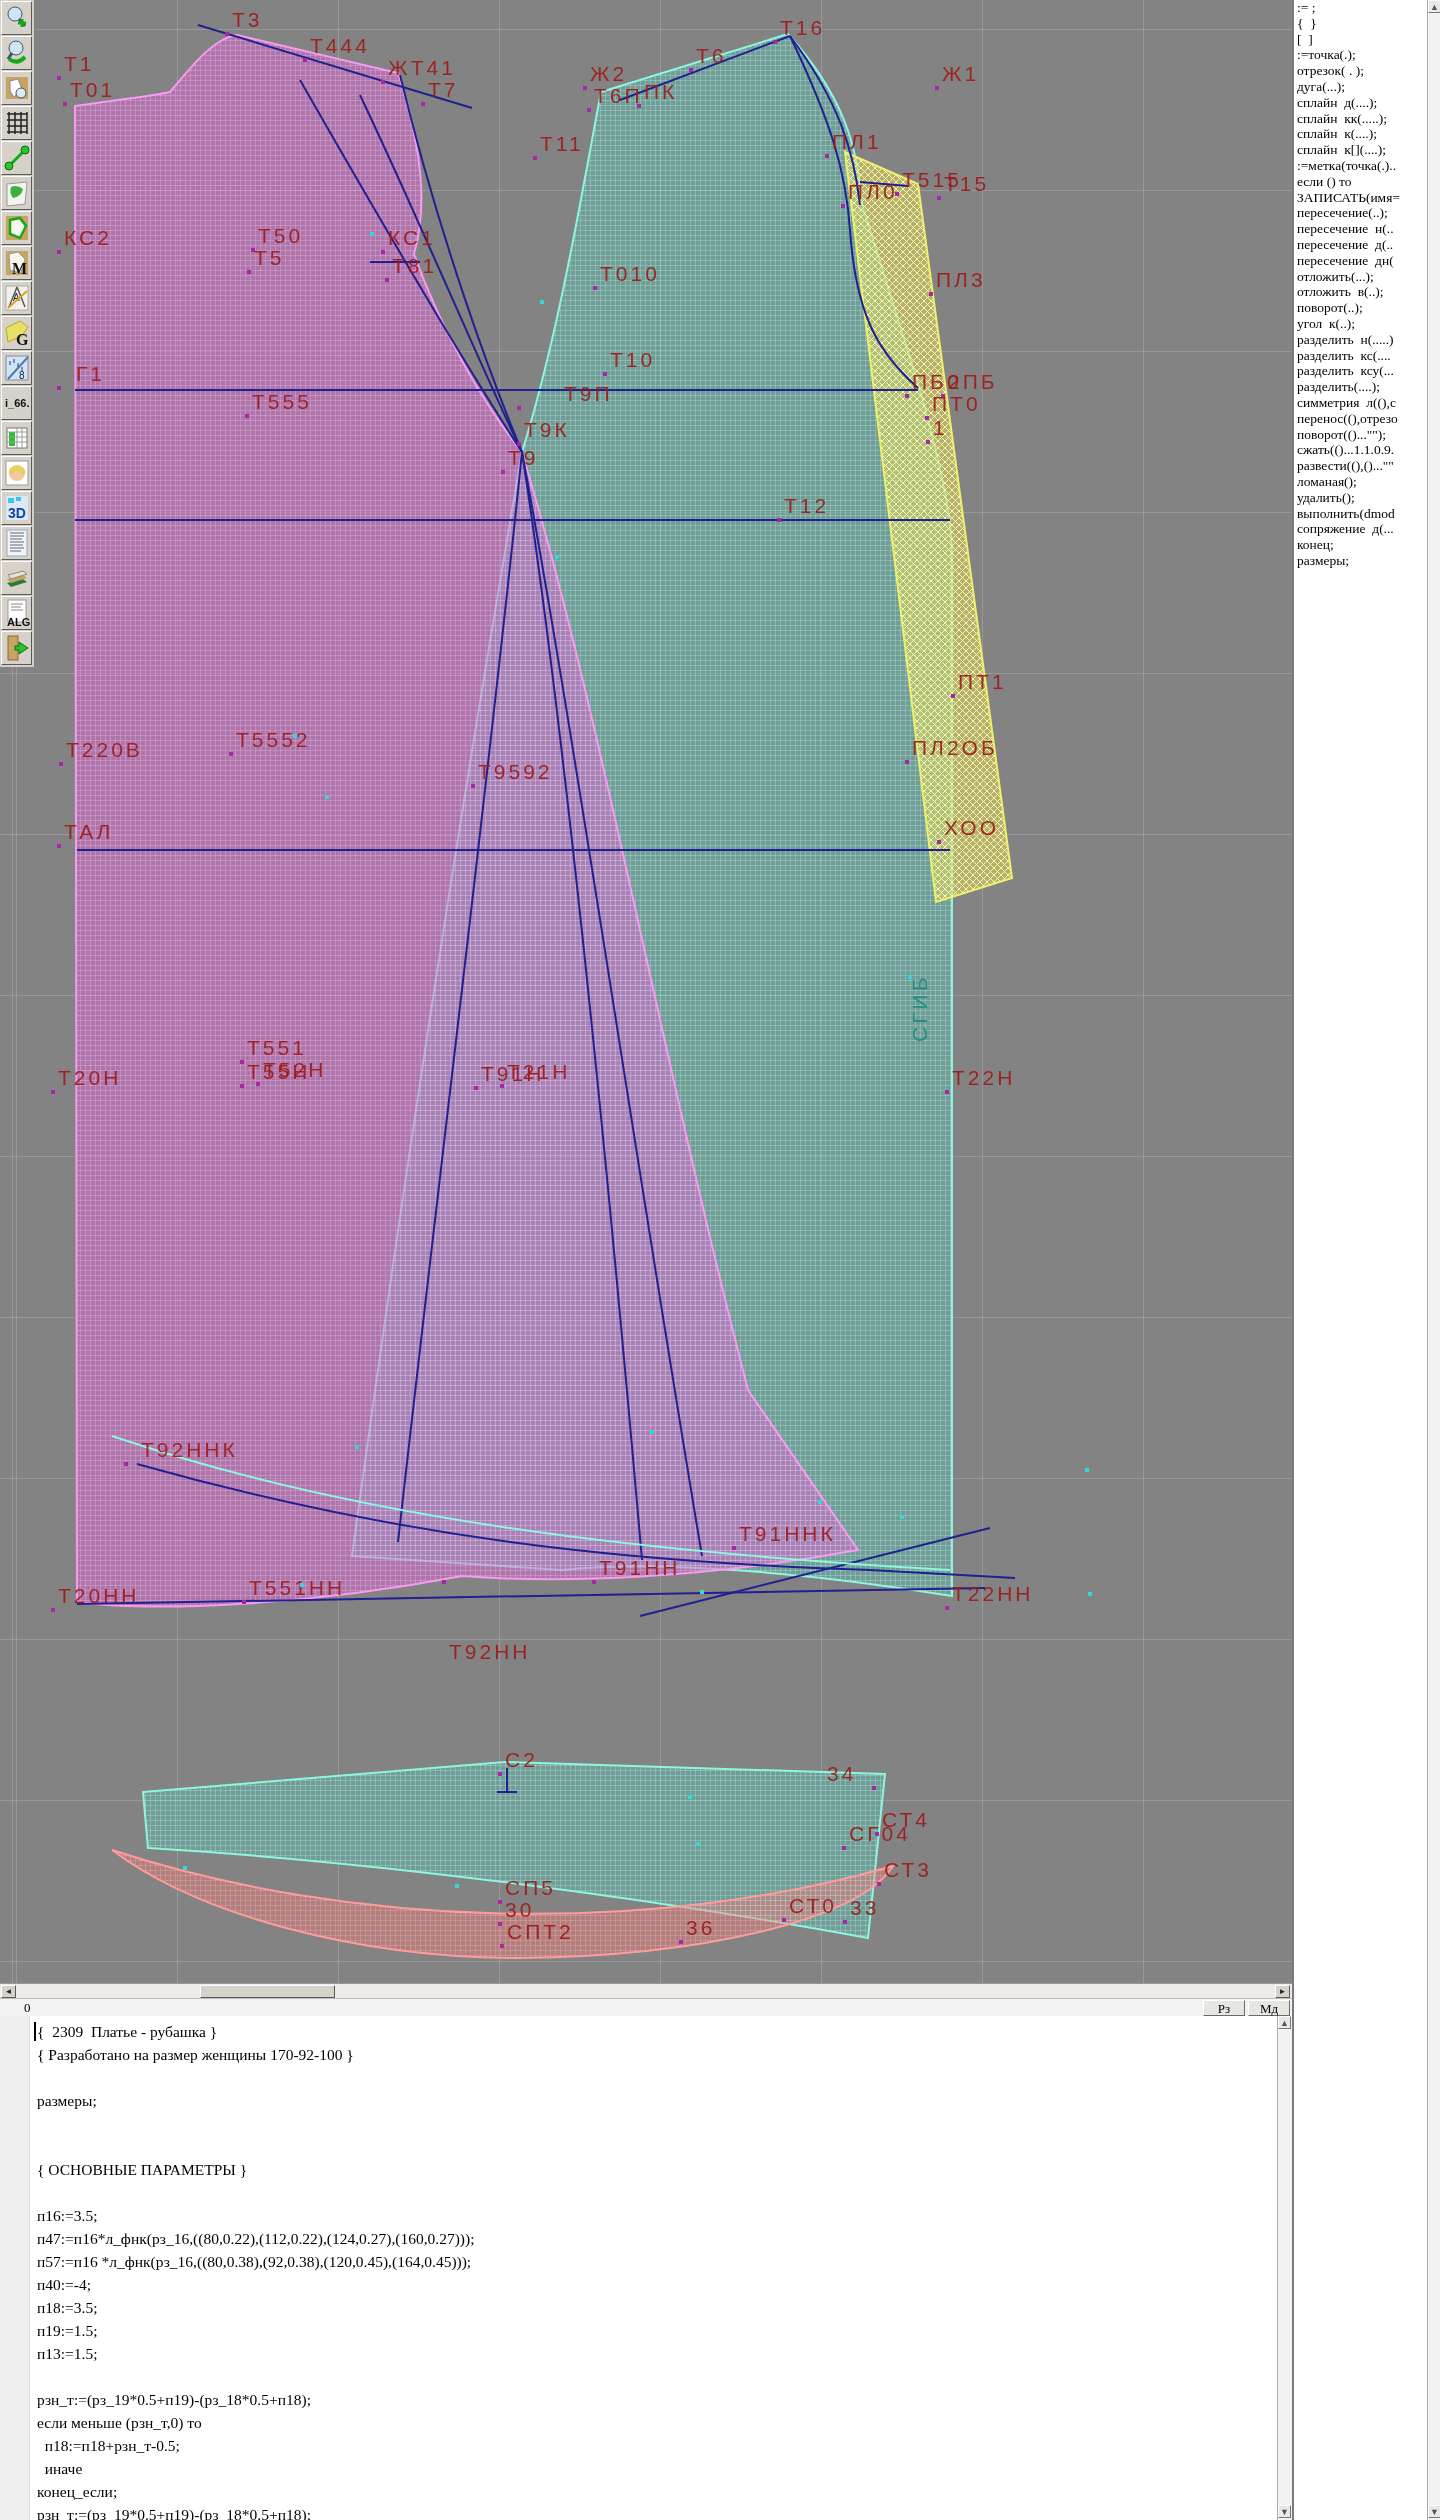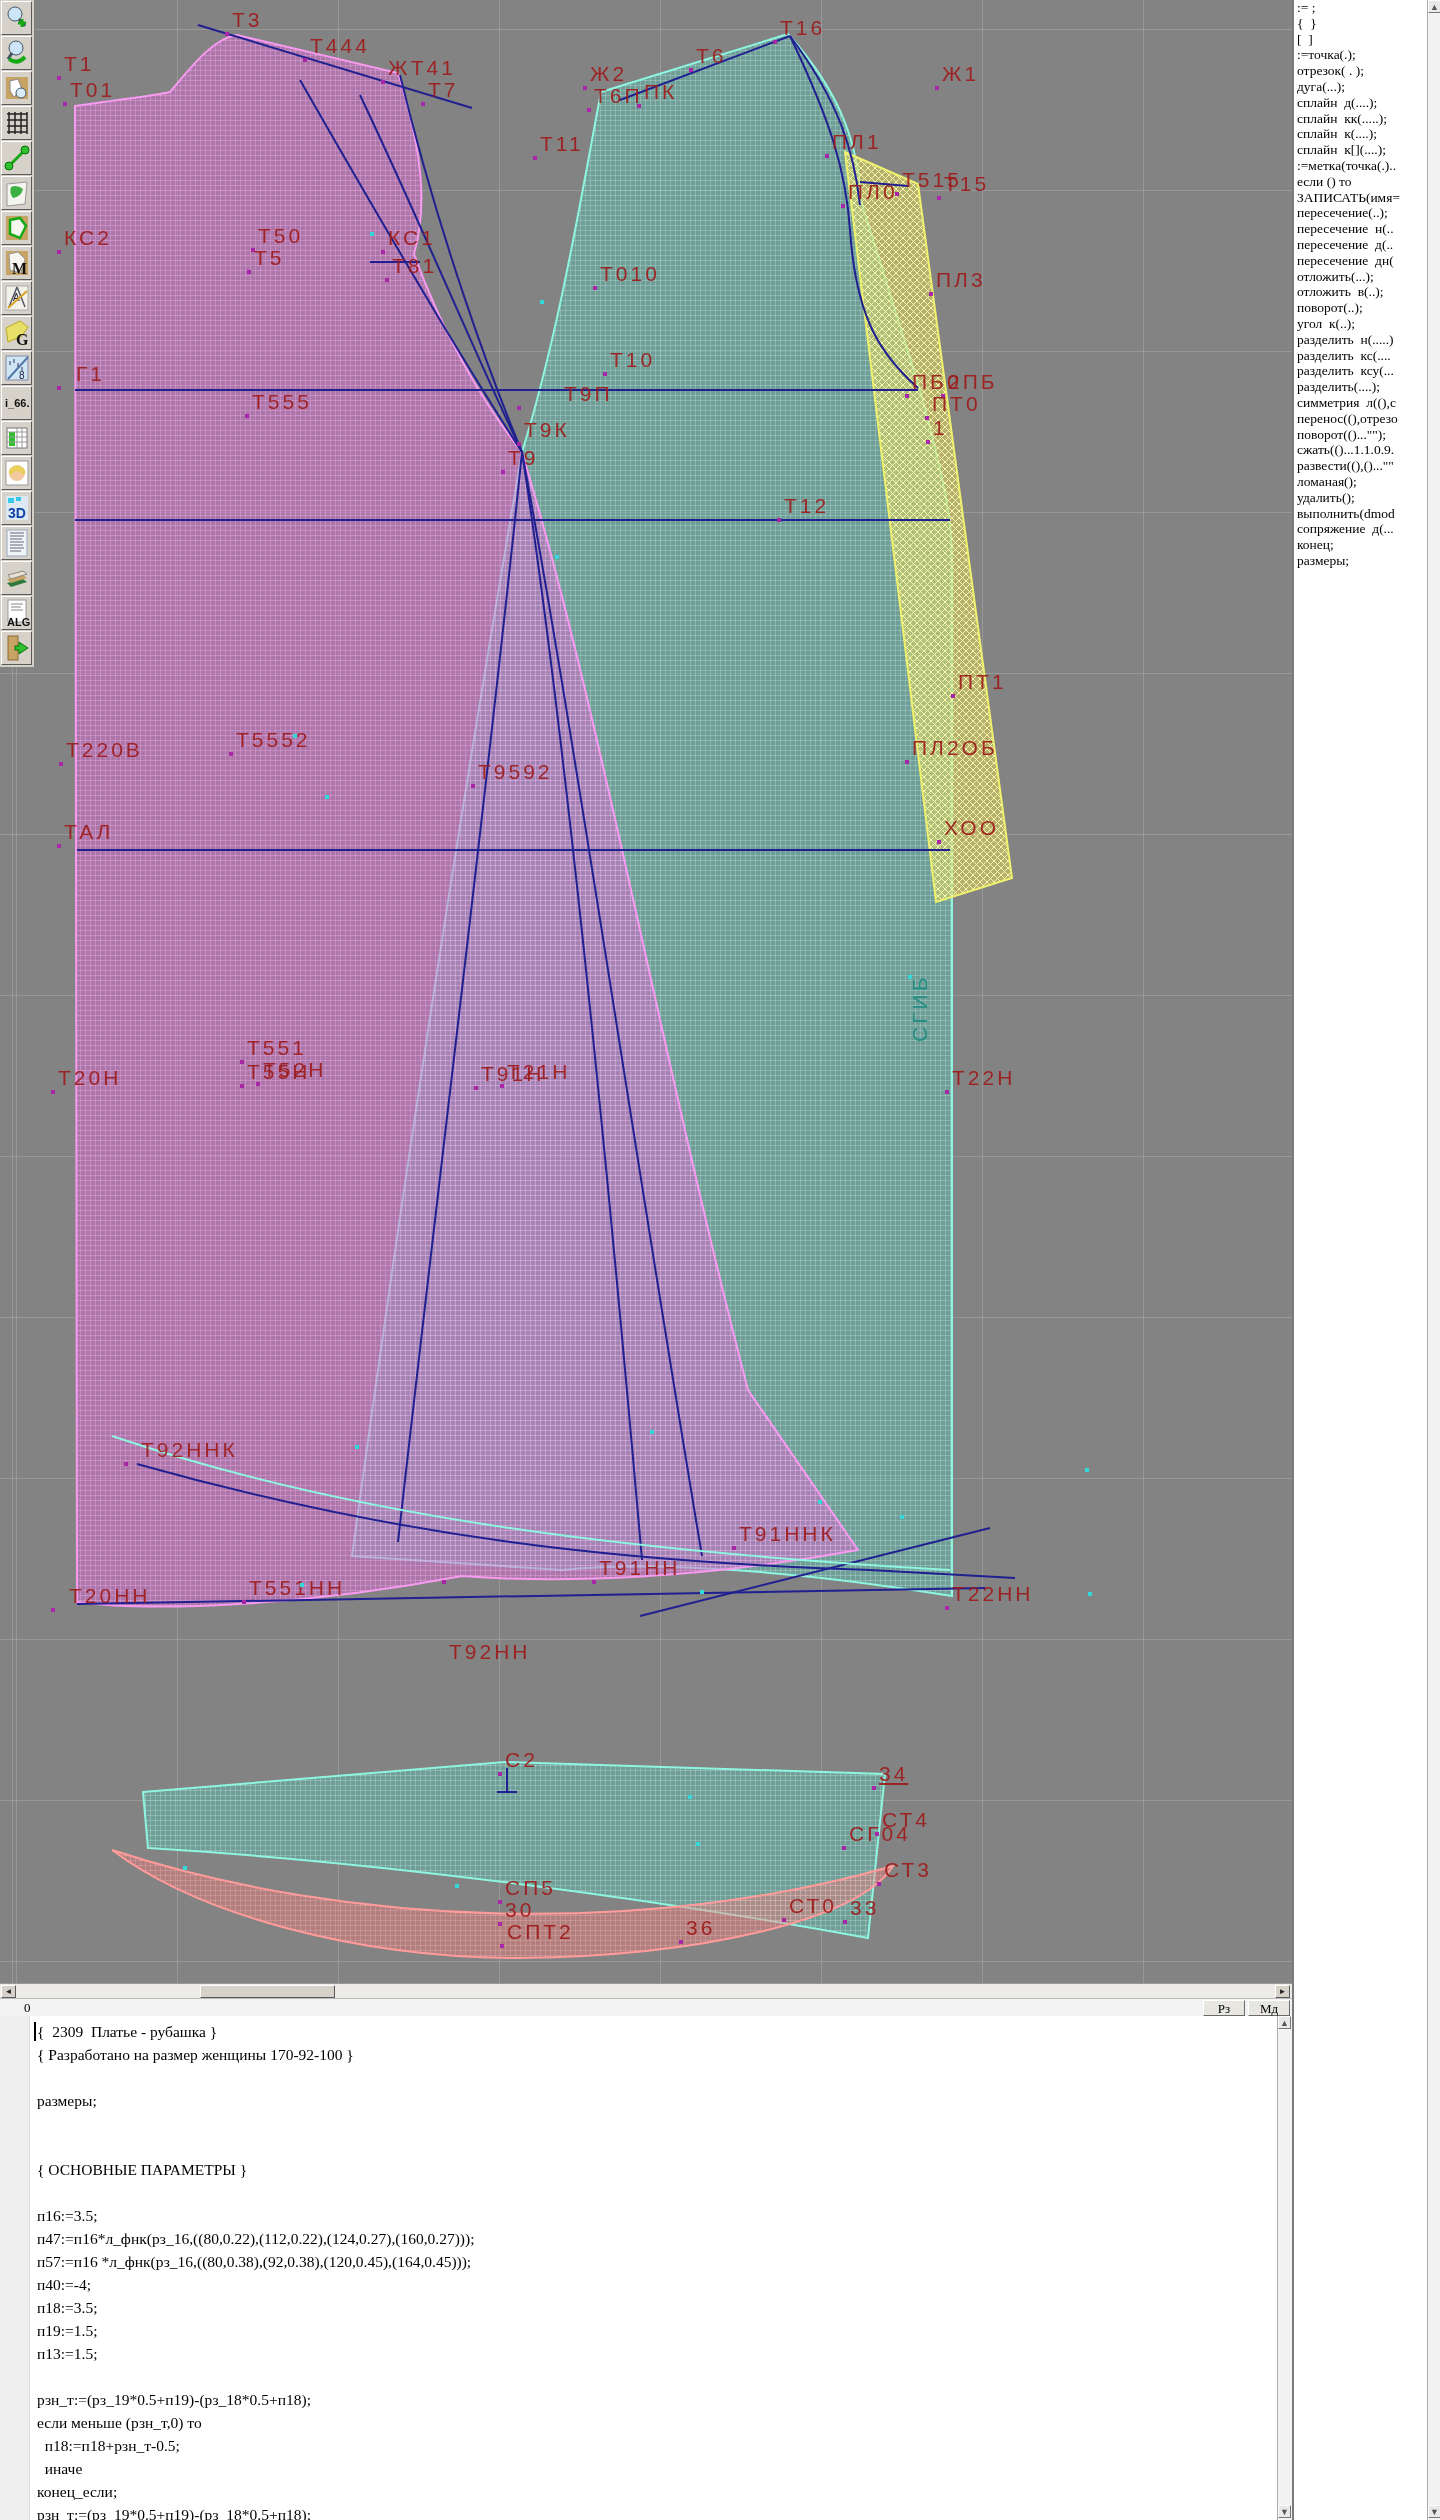--- a/index.html
+++ b/index.html
@@ -232,29 +232,29 @@
         <span class="lbl" style="left: 952px; top: 1066px;">Т22Н</span>
         <div class="mk" style="left: 945px; top: 1090px;"></div>
         <span class="lbl" style="left: 141px; top: 1438px;">Т92ННК</span>
         <div class="mk" style="left: 124px; top: 1462px;"></div>
         <span class="lbl" style="left: 739px; top: 1522px;">Т91ННК</span>
         <div class="mk" style="left: 732px; top: 1546px;"></div>
         <span class="lbl" style="left: 449px; top: 1640px;">Т92НН</span>
         <div class="mk" style="left: 442px; top: 1580px;"></div>
         <span class="lbl" style="left: 599px; top: 1556px;">Т91НН</span>
         <div class="mk" style="left: 592px; top: 1580px;"></div>
-        <span class="lbl" style="left: 58px; top: 1584px; margin-left: 11px;">Т20НН</span>
+        <span class="lbl" style="left: 58px; top: 1584px;">Т20НН</span>
         <div class="mk" style="left: 51px; top: 1608px;"></div>
         <span class="lbl" style="left: 249px; top: 1576px;">Т551НН</span>
         <div class="mk" style="left: 242px; top: 1600px;"></div>
         <span class="lbl" style="left: 952px; top: 1582px;">Т22НН</span>
         <div class="mk" style="left: 945px; top: 1606px;"></div>
         <span class="lbl" style="left: 505px; top: 1748px;">С2</span>
         <div class="mk" style="left: 498px; top: 1772px;"></div>
-        <span class="lbl" style="left: 879px; top: 1762px; text-decoration: underline;">34</span>
+        <span class="lbl" style="left: 827px; top: 1762px;">34</span>
         <div class="mk" style="left: 872px; top: 1786px;"></div>
         <span class="lbl" style="left: 882px; top: 1808px;">СТ4</span>
         <div class="mk" style="left: 875px; top: 1832px;"></div>
         <span class="lbl" style="left: 849px; top: 1822px;">СГ04</span>
         <div class="mk" style="left: 842px; top: 1846px;"></div>
         <span class="lbl" style="left: 884px; top: 1858px;">СТ3</span>
         <div class="mk" style="left: 877px; top: 1882px;"></div>
         <span class="lbl" style="left: 505px; top: 1876px;">СП5</span>
         <div class="mk" style="left: 498px; top: 1900px;"></div>
         <span class="lbl" style="left: 789px; top: 1894px;">СТ0</span>

